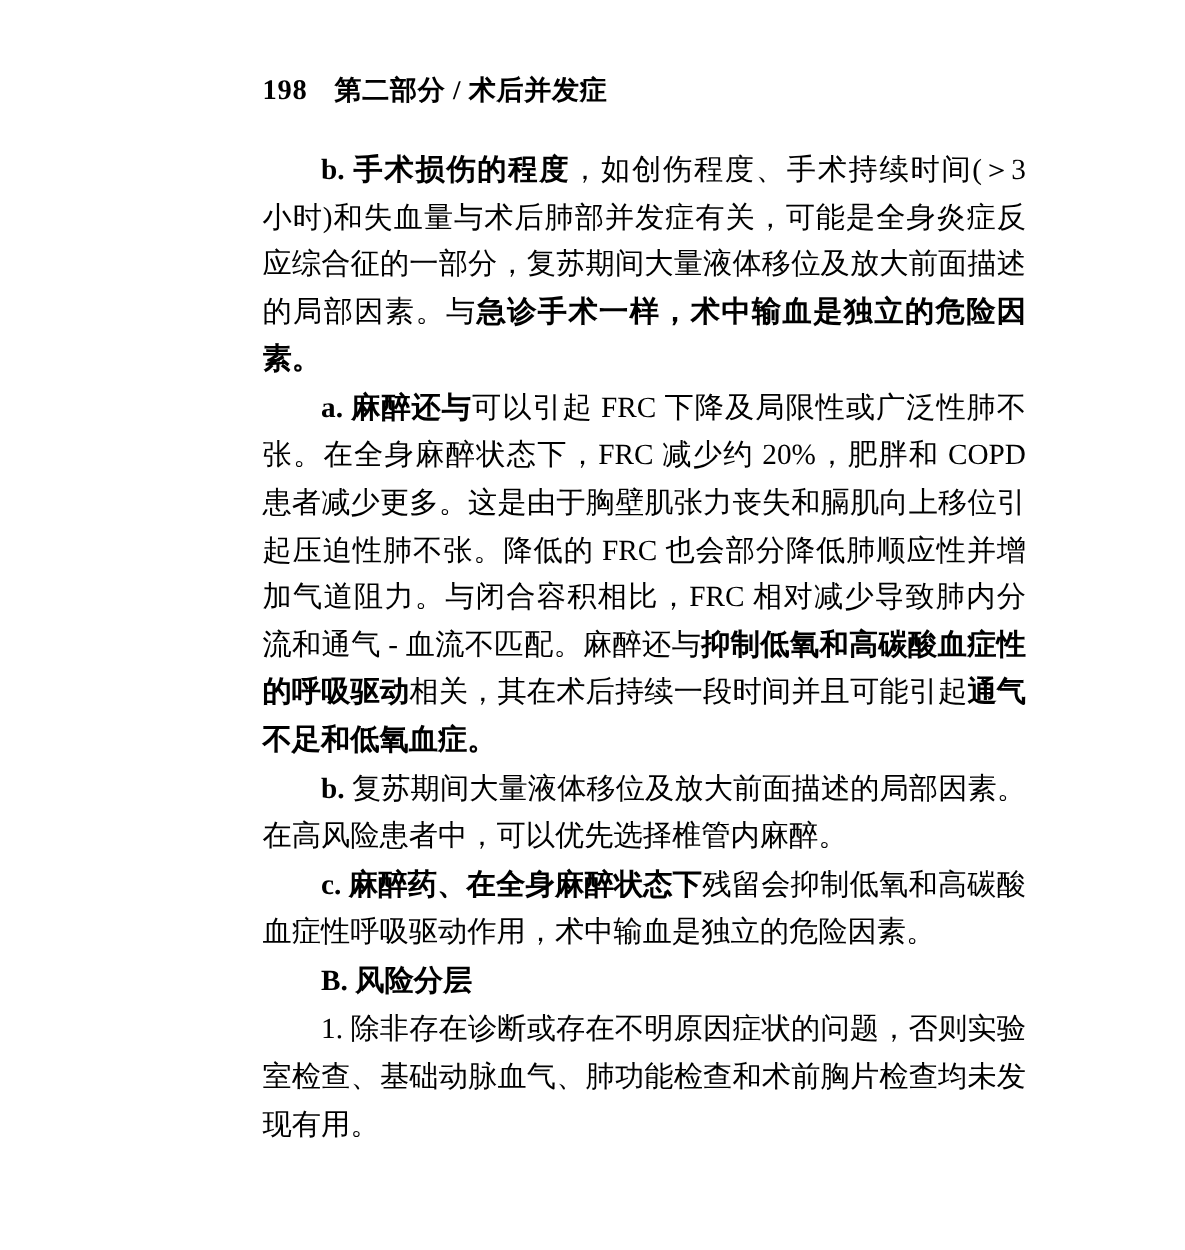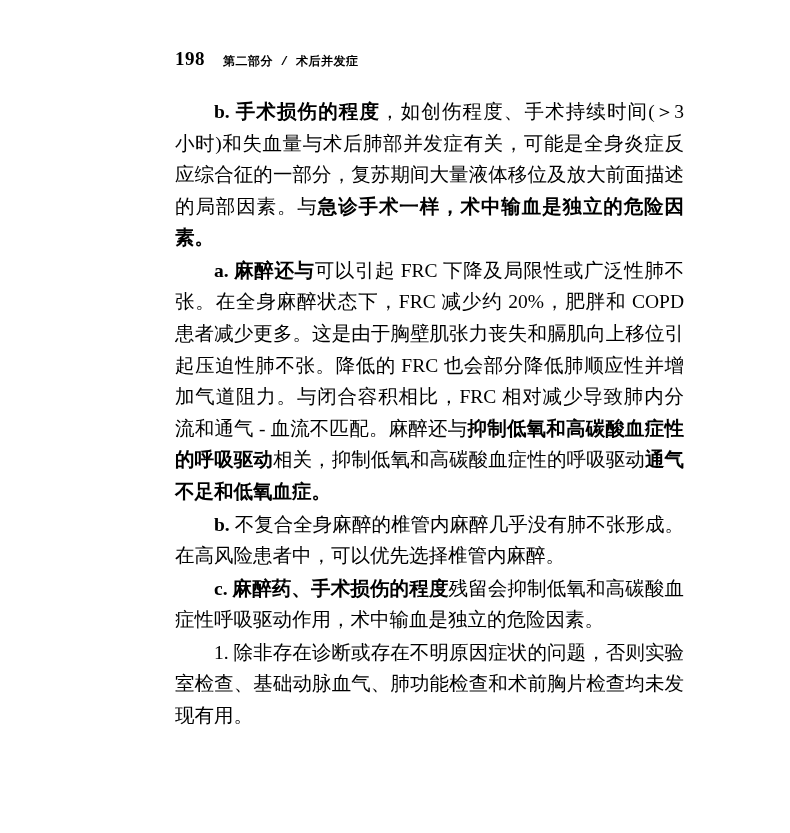--- a/index.html
+++ b/index.html
@@ -26,22 +26,21 @@
     align-items: baseline;
     font-weight: bold;
     font-size: 19px;
     letter-spacing: 0.5px;
     margin: 8px 0 26px 105px;
   }
   .header .pagenum {
     margin-right: 18px;
   }
   .header .part {
-    font-size: 12px;
-    font-family: Liberation Mono, monospace;
+    font-size: 18px;
   }
   .body-text {
     font-size: 19.5px;
     line-height: 1.62;
     text-align: justify;
     text-justify: inter-ideograph;
     margin: 0 35px 0 105px;
   }
   .para {
     margin: 0 1px 1px 0;
@@ -57,21 +56,22 @@
 <div class="page">
 
   <div class="header">
     <span class="pagenum">198</span>
     <span class="part">第二部分 / 术后并发症</span>
   </div>
 
   <div class="body-text">
     <div id="paragraph-container">
         <div class="para"><b>b. 手术损伤的程度</b><span>，如创伤程度、手术持续时间(＞3 小时)和失血量与术后肺部并发症有关，可能是全身炎症反应综合征的一部分，复苏期间大量液体移位及放大前面描述的局部因素。与</span><b>急诊手术一样，术中输血是独立的危险因素。</b></div>
-        <div class="para"><b>a. 麻醉还与</b><span>可以引起 FRC 下降及局限性或广泛性肺不张。在全身麻醉状态下，FRC 减少约 20%，肥胖和 COPD 患者减少更多。这是由于胸壁肌张力丧失和膈肌向上移位引起压迫性肺不张。降低的 FRC 也会部分降低肺顺应性并增加气道阻力。与闭合容积相比，FRC 相对减少导致肺内分流和通气 - 血流不匹配。麻醉还与</span><b>抑制低氧和高碳酸血症性的呼吸驱动</b><span>相关，抑制低氧和高碳酸血症性的呼吸驱动</span><b>通气不足和低氧血症。</b></div>
-        <div class="para"><b>b.</b><span> 不复合全身麻醉的椎管内麻醉几乎没有肺不张形成。在高风险患者中，可以优先选择椎管内麻醉。</span></div>
-        <div class="para"><b>c. 麻醉药、手术损伤的程度</b><span>残留会抑制低氧和高碳酸血症性呼吸驱动作用，术中输血是独立的危险因素。</span></div>
+        <div class="para"><b>a. 麻醉还与</b><span>可以引起 FRC 下降及局限性或广泛性肺不张。在全身麻醉状态下，FRC 减少约 20%，肥胖和 COPD 患者减少更多。这是由于胸壁肌张力丧失和膈肌向上移位引起压迫性肺不张。降低的 FRC 也会部分降低肺顺应性并增加气道阻力。与闭合容积相比，FRC 相对减少导致肺内分流和通气 - 血流不匹配。麻醉还与</span><b>抑制低氧和高碳酸血症性的呼吸驱动</b><span>相关，其在术后持续一段时间并且可能引起</span><b>通气不足和低氧血症。</b></div>
+        <div class="para"><b>b.</b><span> 复苏期间大量液体移位及放大前面描述的局部因素。在高风险患者中，可以优先选择椎管内麻醉。</span></div>
+        <div class="para"><b>c. 麻醉药、在全身麻醉状态下</b><span>残留会抑制低氧和高碳酸血症性呼吸驱动作用，术中输血是独立的危险因素。</span></div>
+        <div class="para"><b>B. 风险分层</b></div>
         <div class="para"><span>1. 除非存在诊断或存在不明原因症状的问题，否则实验室检查、基础动脉血气、肺功能检查和术前胸片检查均未发现有用。</span></div>
         <div class="para"></div>
       </div>
   </div>
 
 </div>
 
 </body></html>

